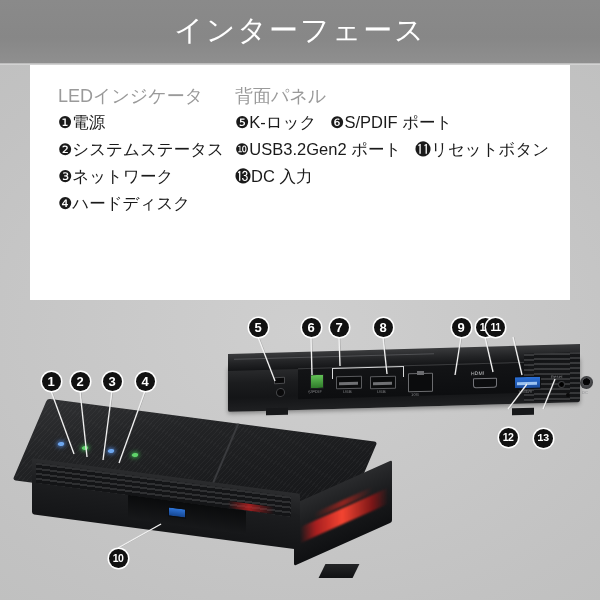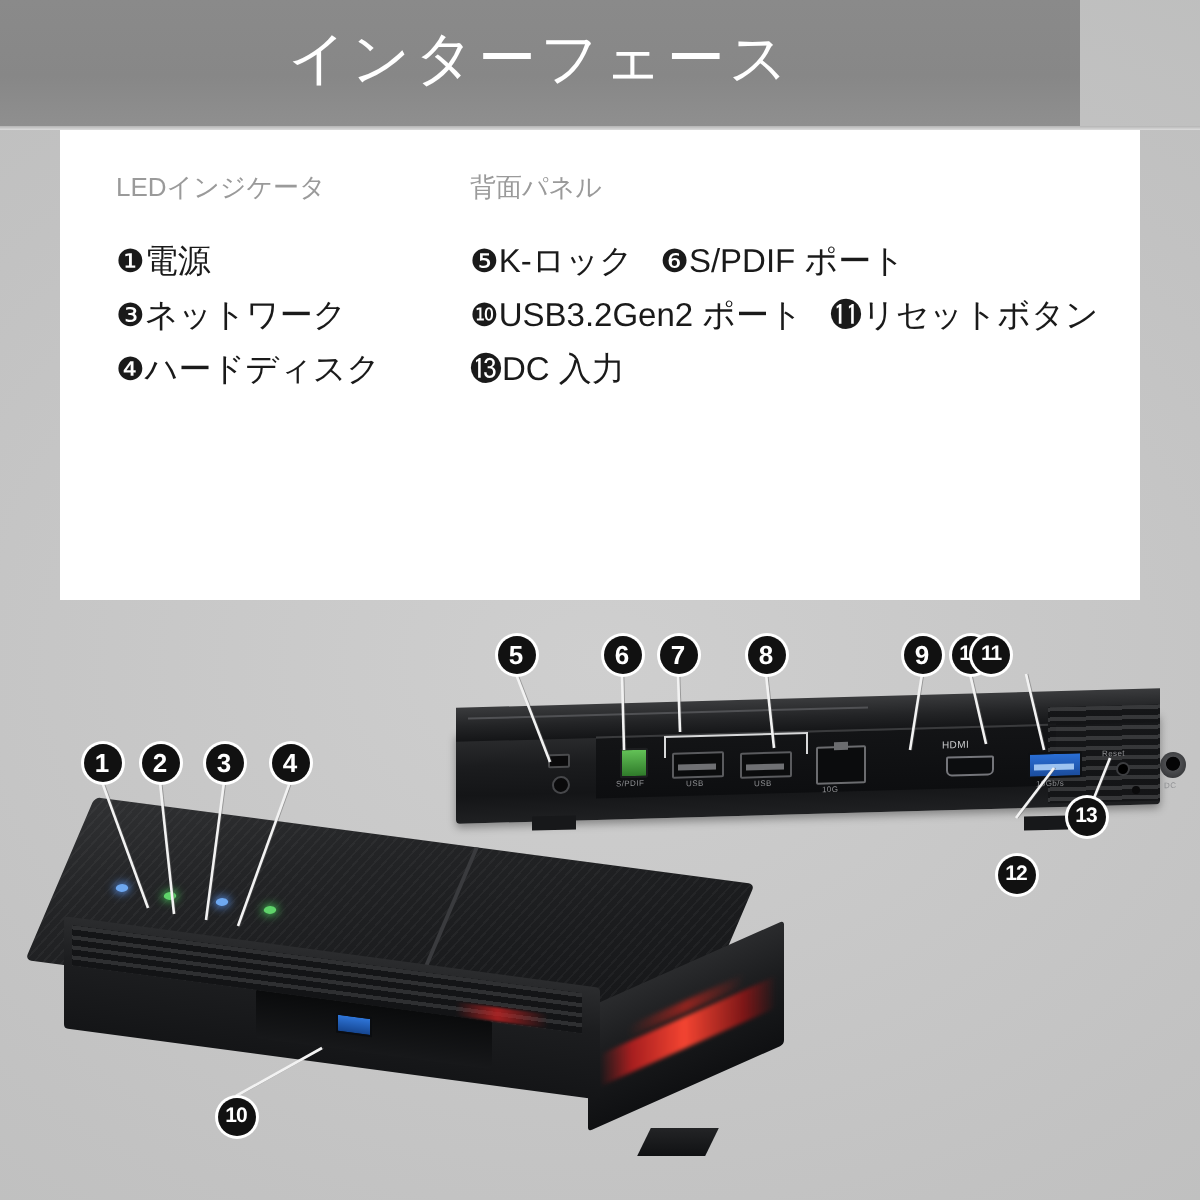--- a/index.html
+++ b/index.html
@@ -22,21 +22,21 @@
     width: 600px; height: 600px;
     background:
       radial-gradient(ellipse 120% 90% at 50% 55%, #cfcfcf 0%, #c2c2c2 55%, #b9bab9 100%);
     overflow: hidden;
   }
 
   
   #header {
     position: absolute;
     left: 0; top: 0;
-    width: 540px; height: 63px;
+    width: 600px; height: 63px;
     background: linear-gradient(180deg, #8a8a8a 0%, #878787 60%, #8f8f8f 100%);
     display: flex;
     align-items: center;
     justify-content: center;
     box-sizing: border-box;
   }
   #header-title {
     color: #ffffff;
     font-size: 29px;
     letter-spacing: 2px;
@@ -63,23 +63,23 @@
     position: absolute;
     left: 0; top: 0;
     width: 540px; height: 235px;
   }
   .legend-col { position: absolute; top: 22px; }
   #col-led { left: 28px; width: 190px; }
   #col-rear { left: 205px; width: 330px; }
 
   .col-heading {
     color: #9a9a9a;
-    font-size: 13px;
+    font-size: 18px;
     line-height: 1;
-    margin-bottom: 18px;
+    margin-bottom: 4px;
     white-space: nowrap;
   }
   .legend-list {
     list-style: none;
     margin: 0;
     padding: 0;
   }
   .legend-list li {
     color: #1a1a1a;
     font-size: 16.5px;
@@ -360,20 +360,23 @@
   <div id="header-rule"></div>
 
   <div id="legend-panel">
     <div id="legend-inner">
 
       <div class="legend-col" id="col-led">
         <div class="col-heading">LEDインジケータ</div>
         <ul class="legend-list">
           <li>
             <span class="seg"><span class="bnum">❶</span><span>電源</span></span>
+          </li>
+          <li>
+            <span class="seg"><span class="bnum">❷</span><span>システムステータス</span></span>
           </li>
           <li>
             <span class="seg"><span class="bnum">❸</span><span>ネットワーク</span></span>
           </li>
           <li>
             <span class="seg"><span class="bnum">❹</span><span>ハードディスク</span></span>
           </li>
         </ul>
       </div>
 
@@ -512,16 +515,16 @@
       <div class="callout" style="left: 135.5px; top: 371.5px;">4</div>
       <div class="callout small-num" style="left: 108.5px; top: 548.5px;">10</div>
       <div class="callout" style="left: 248.5px; top: 317.5px;">5</div>
       <div class="callout" style="left: 301.5px; top: 317.5px;">6</div>
       <div class="callout" style="left: 329.5px; top: 317.5px;">7</div>
       <div class="callout" style="left: 373.5px; top: 317.5px;">8</div>
       <div class="callout" style="left: 451.5px; top: 317.5px;">9</div>
       <div class="callout small-num" style="left: 475.5px; top: 317.5px;">10</div>
       <div class="callout small-num" style="left: 486px; top: 317.5px;">11</div>
       <div class="callout small-num" style="left: 498.5px; top: 428px;">12</div>
-      <div class="callout small-num" style="left: 533.5px; top: 399px;">13</div>
+      <div class="callout small-num" style="left: 533.5px; top: 429px; font-family: Liberation Mono, monospace;">13</div>
     </div>
 
 </div>
 
 </body></html>

